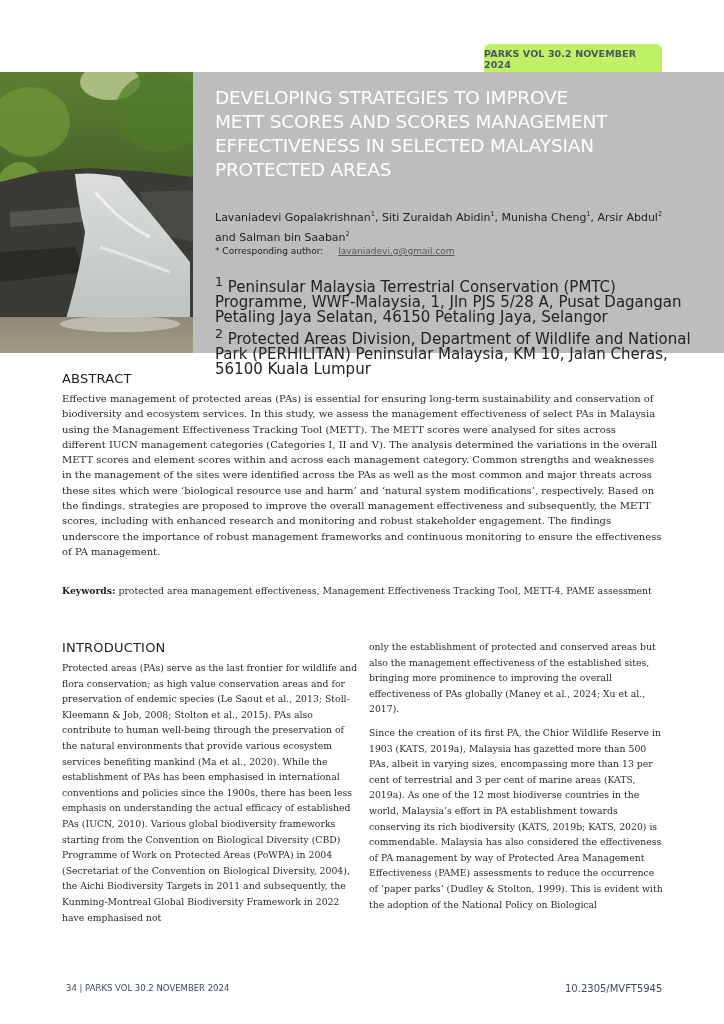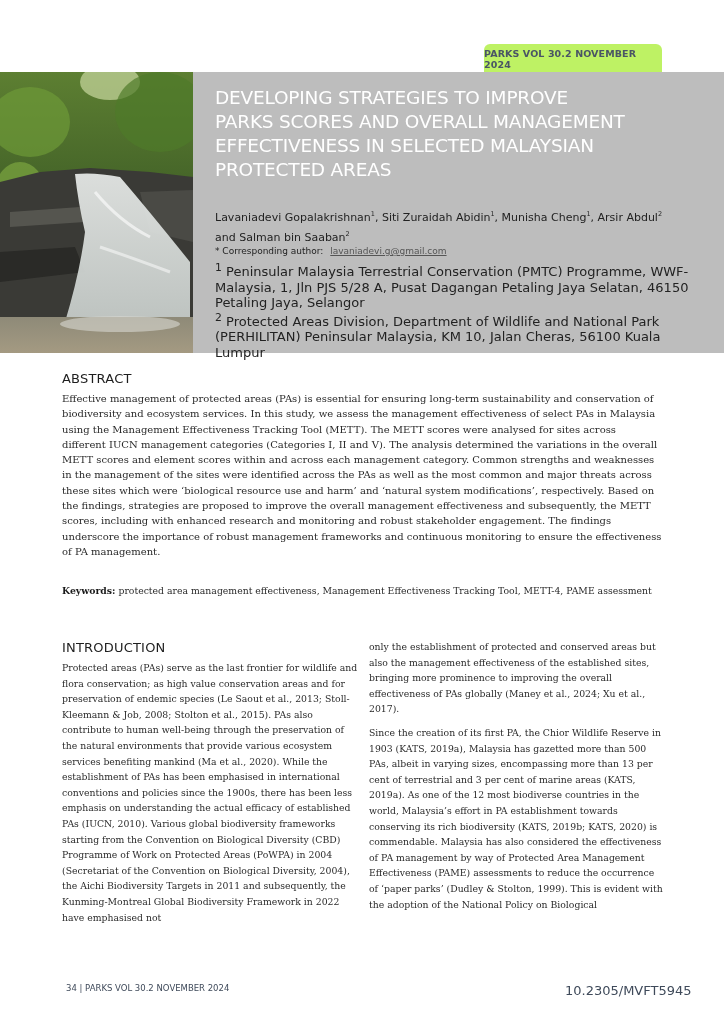--- a/index.html
+++ b/index.html
@@ -34,25 +34,25 @@
     .authors {
       position: absolute; left: 215px; top: 134px; width: 470px;
       font-family: "DejaVu Sans", sans-serif; font-size: 11px; line-height: 17px; color: #222;
     }
     .authors sup { font-size: 6.5px; vertical-align: super; }
 
     .corresponding {
       position: absolute; left: 215px; top: 174px; width: 470px;
       font-family: "DejaVu Sans", sans-serif; font-size: 9px; color: #222;
     }
-    .corresponding .email { color: #555; text-decoration: underline; margin-left: 4px; }
+    .corresponding .email { color: #555; text-decoration: underline; margin-left: 12px; }
 
     .affiliations {
-      position: absolute; left: 215px; top: 188px; width: 480px;
-      font-family: "DejaVu Sans", sans-serif; font-size: 13px; line-height: 15.2px; color: #222;
+      position: absolute; left: 215px; top: 202px; width: 480px;
+      font-family: "DejaVu Sans", sans-serif; font-size: 15px; line-height: 15.2px; color: #222;
     }
 
     .section-heading {
       position: absolute; font-family: "DejaVu Sans", sans-serif; font-weight: normal;
       font-size: 13px; color: #1e1e1e; letter-spacing: 0.2px;
     }
 
     .abstract-text {
       position: absolute; left: 62px; top: 391px; width: 600px;
       font-size: 10px; line-height: 15.3px; color: #2a2a2a; text-align: left;
@@ -68,21 +68,21 @@
       position: absolute; width: 296px; font-size: 9.3px; line-height: 15.6px; color: #2a2a2a;
     }
     .col p { margin-bottom: 8px; }
 
     .footer-left {
       position: absolute; left: 58px; top: 983px;
       font-family: "DejaVu Sans", sans-serif; font-size: 8.5px; color: #3f4a5a; margin-left: 8px;
     }
     .footer-right {
       position: absolute; left: 565px; top: 983px;
-      font-family: "DejaVu Sans", sans-serif; font-size: 13px; color: #3f4a5a;
+      font-family: "DejaVu Sans", sans-serif; font-size: 10px; color: #3f4a5a;
     }
   </style>
 </head>
 <body>
 
 <div class="journal-badge">PARKS VOL 30.2 NOVEMBER 2024</div>
 
 <div class="header-band">
   <div class="header-photo">
     <svg viewBox="0 0 193 281" preserveAspectRatio="none">
@@ -113,21 +113,21 @@
       <path d="M75 102 Q95 100 120 105 Q150 140 190 190 L190 250 L65 250 Q80 200 85 160 Q78 130 75 102 Z" fill="url(#water)" opacity="0.92"></path>
       <path d="M95 120 Q120 150 150 165" stroke="#ffffff" stroke-width="3" fill="none" opacity="0.6"></path>
       <path d="M100 175 Q130 185 170 200" stroke="#ffffff" stroke-width="3" fill="none" opacity="0.5"></path>
       <rect x="0" y="245" width="193" height="36" fill="url(#pool)"></rect>
       <ellipse cx="120" cy="252" rx="60" ry="8" fill="#d8d8d2" opacity="0.6"></ellipse>
     </svg>
   </div>
 
   <h1 class="title">
     <span>DEVELOPING STRATEGIES TO IMPROVE</span>
-    <span>PARKS SCORES AND OVERALL MANAGEMENT</span>
+    <span>METT SCORES AND SCORES MANAGEMENT</span>
     <span>EFFECTIVENESS IN SELECTED MALAYSIAN</span>
     <span>PROTECTED AREAS</span>
   </h1>
 
   <div class="authors">
     <span>Lavaniadevi Gopalakrishnan</span><sup>1</sup><span>, </span>
     <span>Siti Zuraidah Abidin</span><sup>1</sup><span>, </span>
     <span>Munisha Cheng</span><sup>1</sup><span>, </span>
     <span>Arsir Abdul</span><sup>2</sup><span> and </span>
     <span>Salman bin Saaban</span><sup>2</sup>

